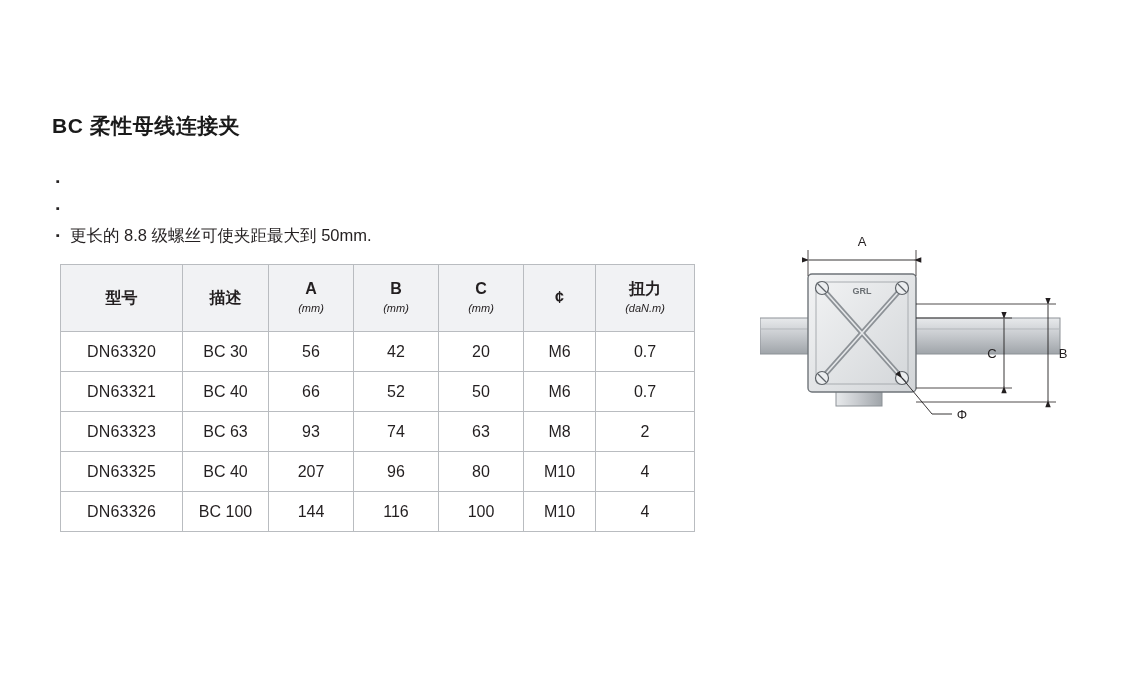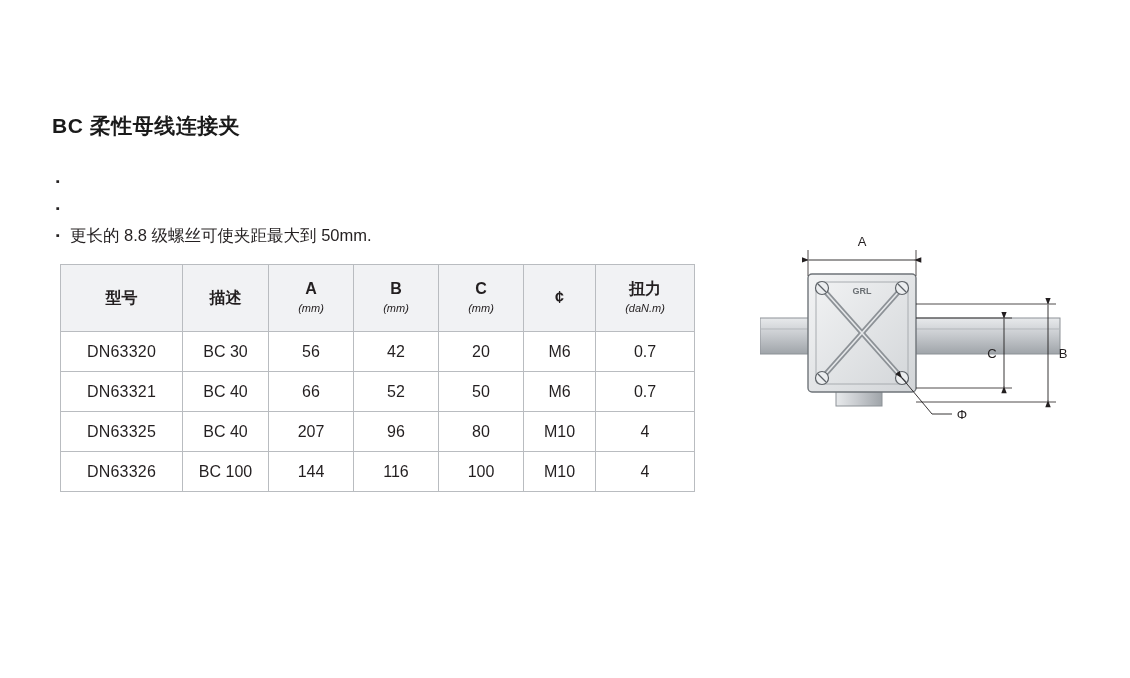--- a/index.html
+++ b/index.html
@@ -182,20 +182,29 @@
       <td>0.7</td>
     </tr>
     <tr>
       <td class="model">DN63321</td>
       <td>BC 40</td>
       <td>66</td>
       <td>52</td>
       <td>50</td>
       <td>M6</td>
       <td>0.7</td>
+    </tr>
+    <tr>
+      <td class="model">DN63323</td>
+      <td>BC 63</td>
+      <td>93</td>
+      <td>74</td>
+      <td>63</td>
+      <td>M8</td>
+      <td>2</td>
     </tr>
     <tr>
       <td class="model">DN63325</td>
       <td>BC 40</td>
       <td>207</td>
       <td>96</td>
       <td>80</td>
       <td>M10</td>
       <td>4</td>
     </tr>

